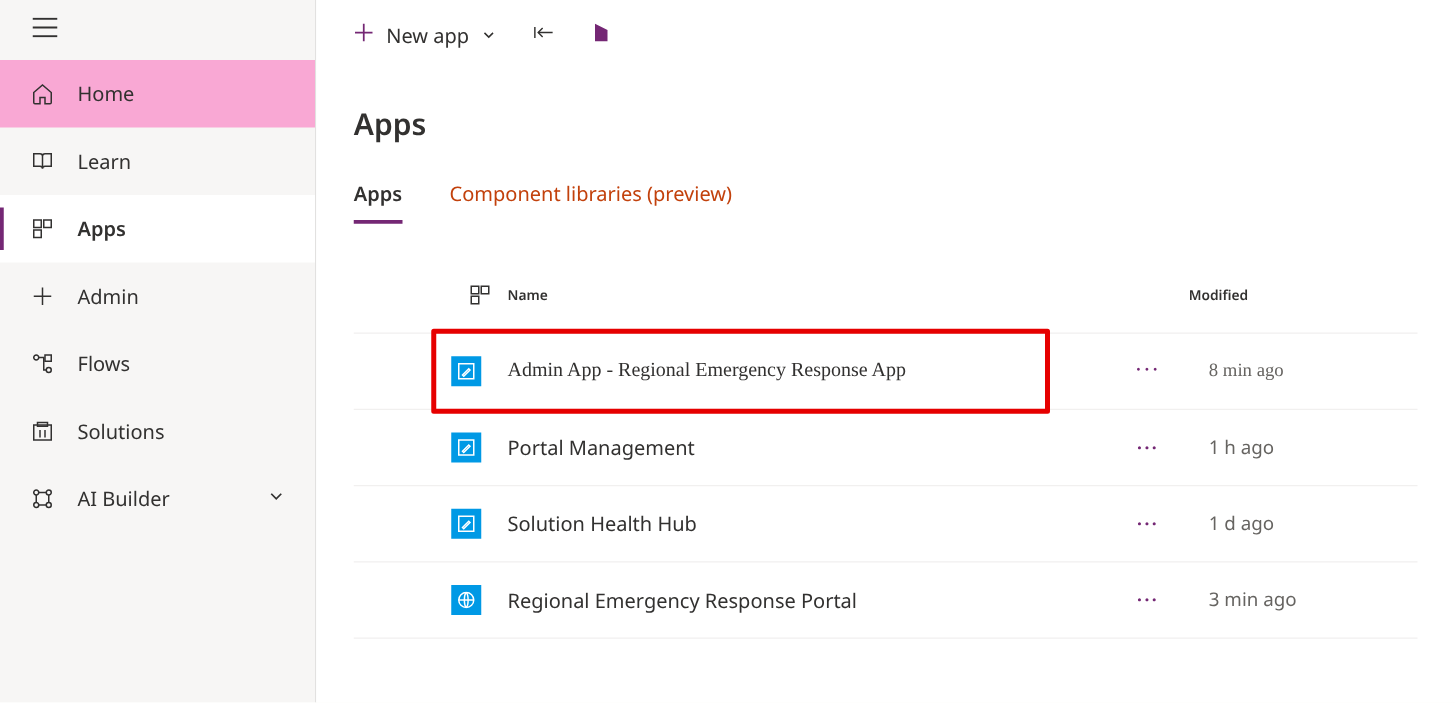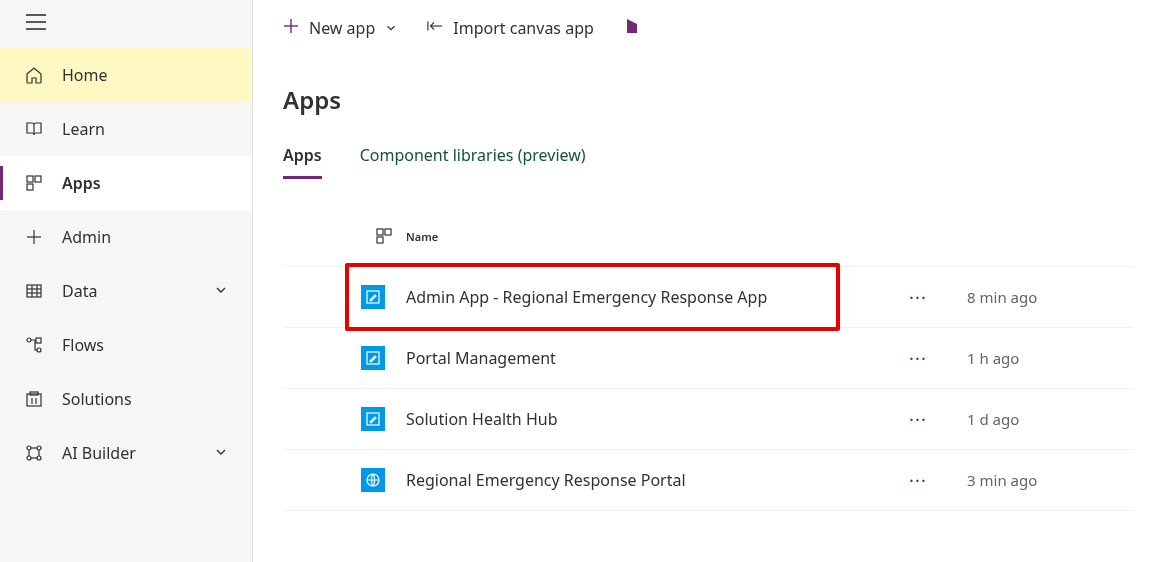--- a/index.html
+++ b/index.html
@@ -23,37 +23,37 @@
     padding:0 24px;cursor:pointer;color:#323130;
     position:relative;
   }
   .nav-item .lbl{font-size:16px;font-weight:400;}
   .nav-item.selected{background:#ffffff;}
   .nav-item.selected::before{
     content:"";position:absolute;left:0;top:10px;bottom:10px;
     width:3px;background:#742774;
   }
   .nav-item.selected .lbl{font-weight:600;}
-  .nav-item.home-item{background:#fef9c3;}
+  .nav-item.home-item{background:#f9a8d4;}
   .nav-item .chev{margin-left:auto;}
   .nav-icn{width:20px;height:20px;flex:0 0 20px;display:flex;align-items:center;justify-content:center;}
   .nav-icn svg{width:20px;height:20px;stroke:#323130;fill:none;stroke-width:1.2;}
   
   .main{flex:1;display:flex;flex-direction:column;background:#ffffff;}
   .cmdbar{
     height:56px;display:flex;align-items:center;gap:30px;padding:0 30px;
     border-bottom:1px solid #ffffff;
   }
   .cmd{display:flex;gap:10px;cursor:pointer;font-size:16px;color:#323130;}
   .cmd svg{width:16px;height:16px;}
   .cmd .chev svg{width:12px;height:12px;}
   .content{padding:26px 30px 0 30px;flex:1;display:flex;flex-direction:column;}
   .page-title{font-size:24px;font-weight:600;margin:0 0 28px 0;}
   .tabs{display:flex;gap:38px;border-bottom:1px solid #ffffff;margin-bottom:26px;}
-  .tab{font-size:16px;padding-bottom:10px;cursor:pointer;color:#14532d;}
+  .tab{font-size:16px;padding-bottom:10px;cursor:pointer;color:#c2410c;}
   .tab.sel{color:#323130;font-weight:600;border-bottom:3px solid #742774;}
   
   .grid{width:100%;}
   .ghead,.grow{
     display:grid;
     grid-template-columns:78px 45px 480px 65px 1fr;
     align-items:center;height:60px;
     border-bottom:1px solid #f1f0ef;
   }
   .ghead{font-weight:600;font-size:11px;}
@@ -66,21 +66,21 @@
   }
   .grow .appicn svg{width:14px;height:14px;stroke:#fff;fill:none;stroke-width:1.2;}
   .grow .appname{grid-column:3;font-size:16px;color:#323130;}
   .grow .more{grid-column:4;display:flex;justify-content:center;cursor:pointer;color:#742774;letter-spacing:2px;font-weight:700;}
   .grow .mod{grid-column:5;font-size:15px;color:#666461;margin-left:16px;}
   .grow.highlighted{outline:4px solid #e60000;outline-offset:-4px;}
   .grow.highlighted .appicn,
   .grow.highlighted .appname{z-index:1;}
   
   .grow{position:relative;}
-  .grow.highlighted{outline:none;}
+  .grow.highlighted{outline:none;font-family:Liberation Serif, serif;}
   .grow.highlighted::after{
     content:"";position:absolute;
     left:62px;width:487px;top:-4px;bottom:-4px;
     border:4px solid #e60000;border-radius:2px;pointer-events:none;
   }
   
   .hb svg{width:20px;height:16px;}
   
   .chev svg{stroke:#323130;fill:none;stroke-width:1.4;width:14px;height:14px;}
 </style>
@@ -130,37 +130,20 @@
   <div class="nav-item">
     <span class="nav-icn">
       <svg viewBox="0 0 20 20">
           <line x1="10" y1="3" x2="10" y2="17"></line>
           <line x1="3" y1="10" x2="17" y2="10"></line>
         </svg>
     </span>
     <span class="lbl">Admin</span>
   </div>
 
-  <div class="nav-item">
-    <span class="nav-icn">
-      <svg viewBox="0 0 20 20">
-          <rect x="3" y="4" width="14" height="12"></rect>
-          <line x1="3" y1="8" x2="17" y2="8"></line>
-          <line x1="3" y1="12" x2="17" y2="12"></line>
-          <line x1="8" y1="4" x2="8" y2="16"></line>
-          <line x1="13" y1="4" x2="13" y2="16"></line>
-        </svg>
-    </span>
-    <span class="lbl">Data</span>
-    <span class="chev">
-      <svg viewBox="0 0 14 14">
-          <polyline points="3 5 7 9 11 5"></polyline>
-        </svg>
-    </span>
-  </div>
 
   <div class="nav-item">
     <span class="nav-icn">
       <svg viewBox="0 0 20 20">
           <circle cx="5" cy="5" r="2"></circle>
           <circle cx="15" cy="15" r="2"></circle>
           <rect x="12" y="3" width="5" height="5"></rect>
           <path d="M7 5h4v10h2"></path>
         </svg>
     </span>
@@ -219,21 +202,20 @@
       </span>
     </div>
     <div class="cmd">
       <span>
         <svg viewBox="0 0 18 12" stroke="#323130" fill="none" stroke-width="1.3">
             <line x1="17" y1="6" x2="4" y2="6"></line>
             <polyline points="8 2 4 6 8 10"></polyline>
             <line x1="1" y1="1" x2="1" y2="11"></line>
           </svg>
       </span>
-      <span>Import canvas app</span>
     </div>
     <div class="cmd">
       <span>
         <svg viewBox="0 0 16 16">
             <path d="M3 1 13 6 3 11V1Zm0 10 10-5v9L3 15v-4Z" fill="#742774" stroke="none"></path>
           </svg>
       </span>
     </div>
   </div>
 
@@ -248,20 +230,21 @@
     <div class="grid">
       <div class="ghead">
         <span class="col-icon">
           <svg viewBox="0 0 18 18" width="18" height="18" stroke="#323130" fill="none" stroke-width="1.2">
               <rect x="2" y="2" width="6" height="6"></rect>
               <rect x="10" y="2" width="6" height="6"></rect>
               <rect x="2" y="10" width="6" height="6"></rect>
             </svg>
         </span>
         <span class="col-name">Name</span>
+        <span class="col-mod">Modified</span>
       </div>
 
       <div class="grow highlighted">
         <span class="appicn">
           <svg viewBox="0 0 14 14">
               <rect x="1" y="1" width="12" height="12"></rect>
               <path d="M5 9 4 10l1 1 5-5-1-1-4 4Z"></path>
             </svg>
         </span>
         <span class="appname">Admin App - Regional Emergency Response App</span>

